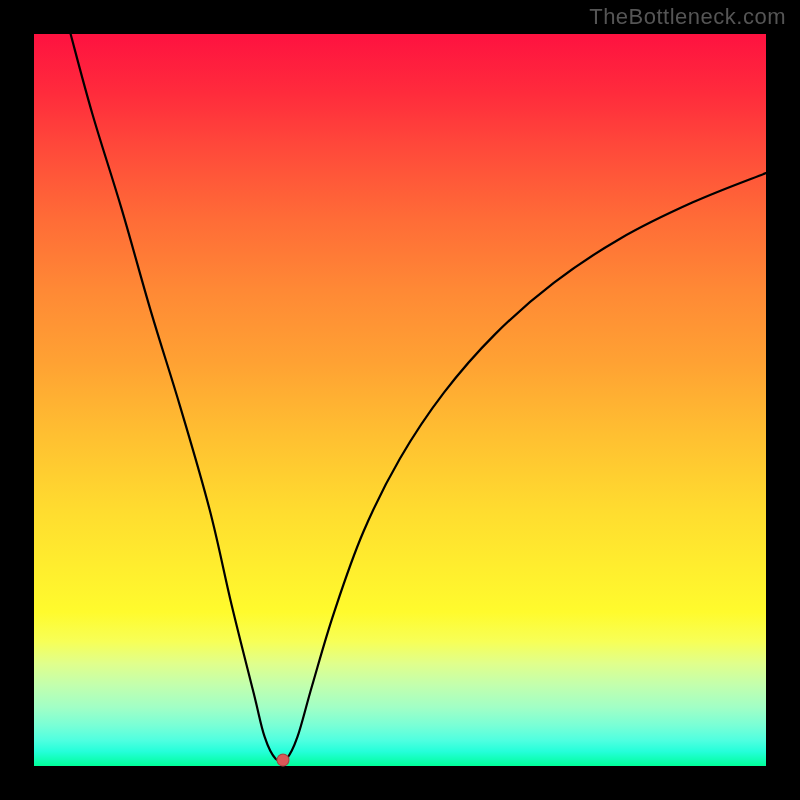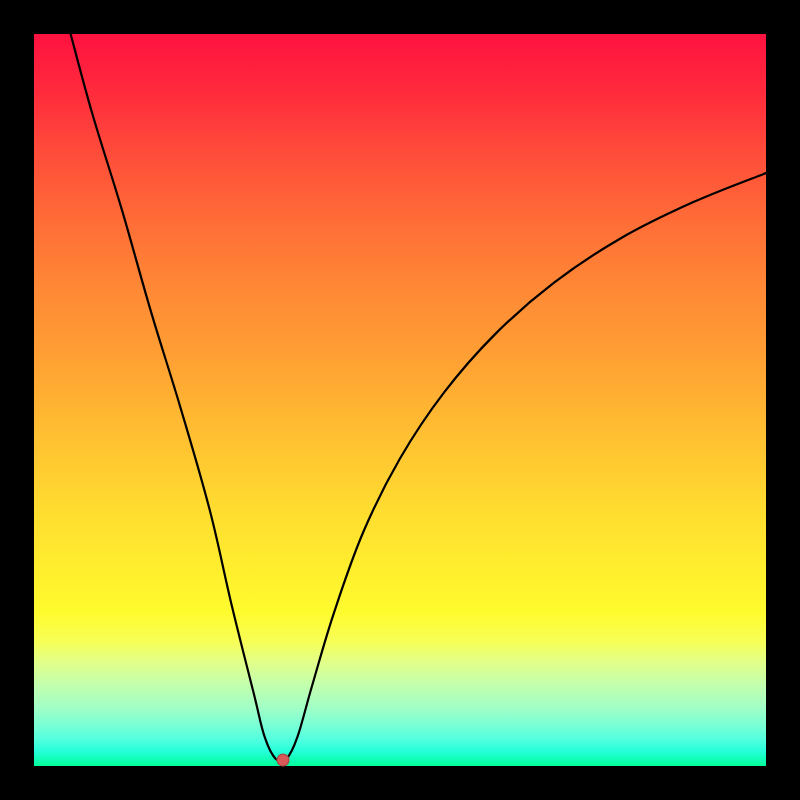--- a/index.html
+++ b/index.html
@@ -67,19 +67,20 @@
     border-radius: 50%;
     background: #d95858;
     box-shadow: 0 0 0 1px rgba(0,0,0,0.25) inset;
     transform: translate(-50%, -50%);
   }
 </style>
 </head>
 <body>
 
 <div class="frame">
+  <div class="watermark">TheBottleneck.com</div>
   <div class="plot-area">
     <svg class="curve" viewBox="0 0 732 732" preserveAspectRatio="none">
       <path id="curve-path" fill="none" stroke="#000000" stroke-width="2.2" stroke-linejoin="round" stroke-linecap="round" d="M 36.60 0.00 C 40.55 14.49, 49.34 48.90, 58.56 80.52 C 67.78 112.14, 77.30 140.10, 87.84 175.68 C 98.38 211.26, 106.58 242.58, 117.12 278.16 C 127.66 313.74, 135.86 337.74, 146.40 373.32 C 156.94 408.90, 166.46 440.22, 175.68 475.80 C 184.90 511.38, 189.73 538.02, 197.64 570.96 C 205.55 603.90, 213.67 635.08, 219.60 658.80 C 225.53 682.52, 226.63 690.86, 230.58 702.72 C 234.53 714.58, 237.61 720.73, 241.56 724.68 C 245.51 728.63, 248.59 728.63, 252.54 724.68 C 256.49 720.73, 258.91 715.90, 263.52 702.72 C 268.13 689.54, 271.57 673.88, 278.16 651.48 C 284.75 629.08, 290.90 605.95, 300.12 578.28 C 309.34 550.61, 317.54 525.43, 329.40 497.76 C 341.26 470.09, 351.51 449.59, 366.00 424.56 C 380.49 399.53, 392.79 381.08, 409.92 358.68 C 427.05 336.28, 441.40 319.88, 461.16 300.12 C 480.92 280.36, 497.32 266.01, 519.72 248.88 C 542.12 231.75, 560.57 219.45, 585.60 204.96 C 610.63 190.47, 632.45 180.22, 658.80 168.36 C 685.15 156.50, 718.82 144.35, 732.00 139.08"></path>
     </svg>
     <div class="marker" id="marker" style="left: 248.88px; top: 726.144px; background: rgb(217, 88, 88);"></div>
   </div>
 </div>
 
 </body></html>

